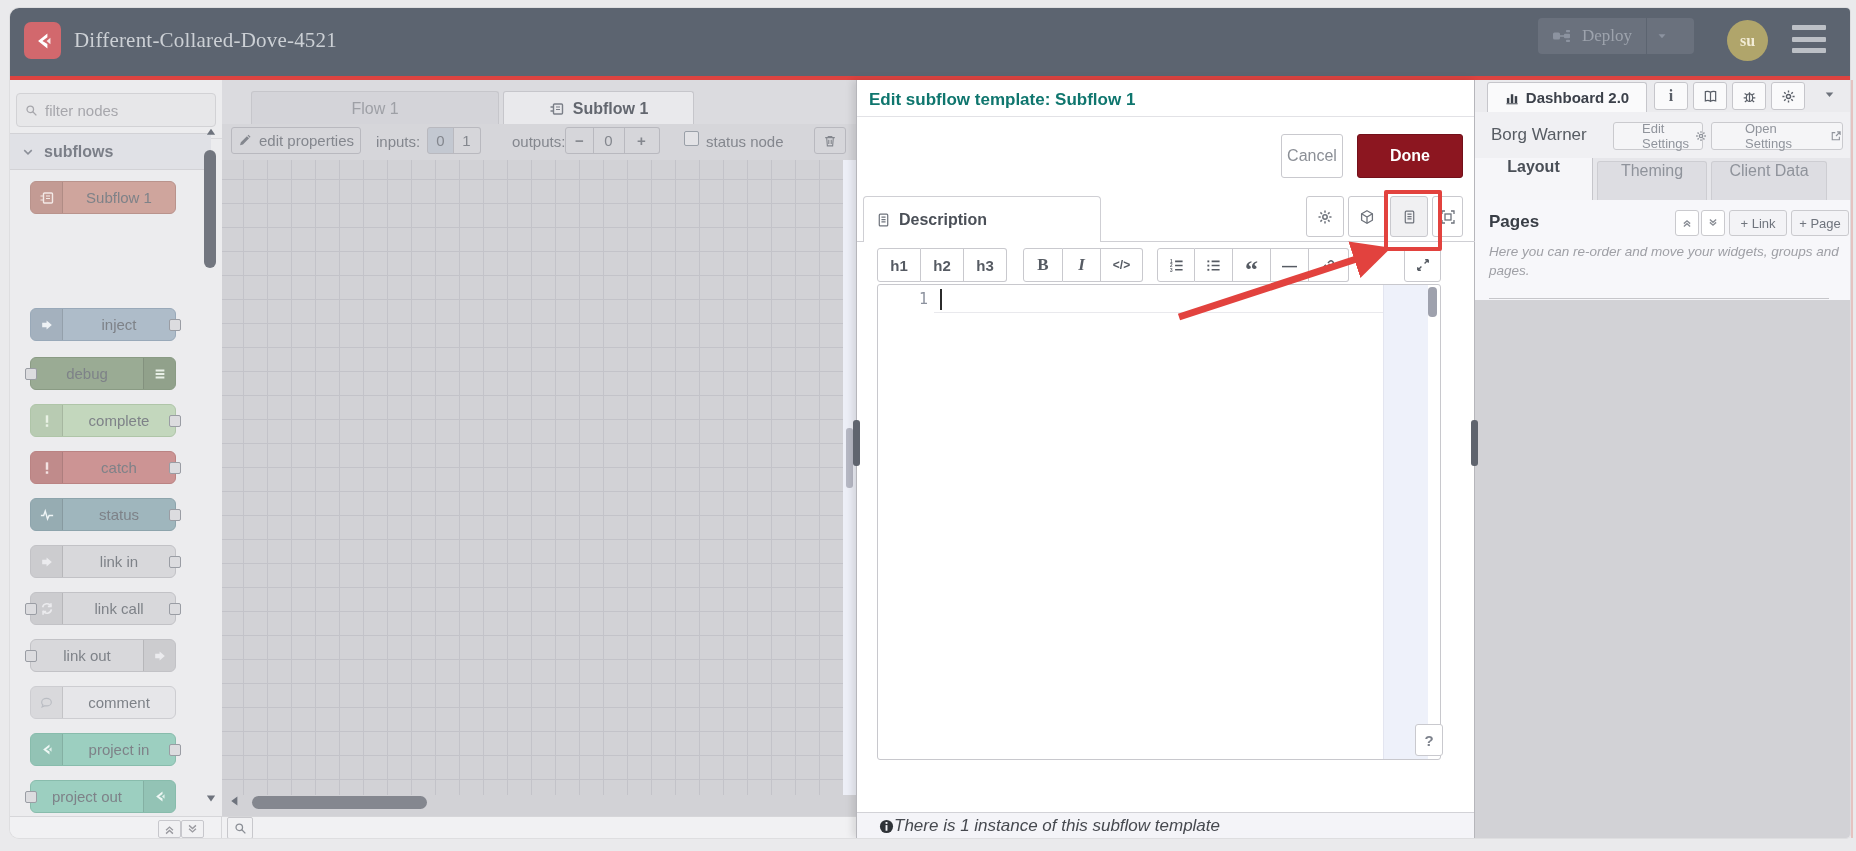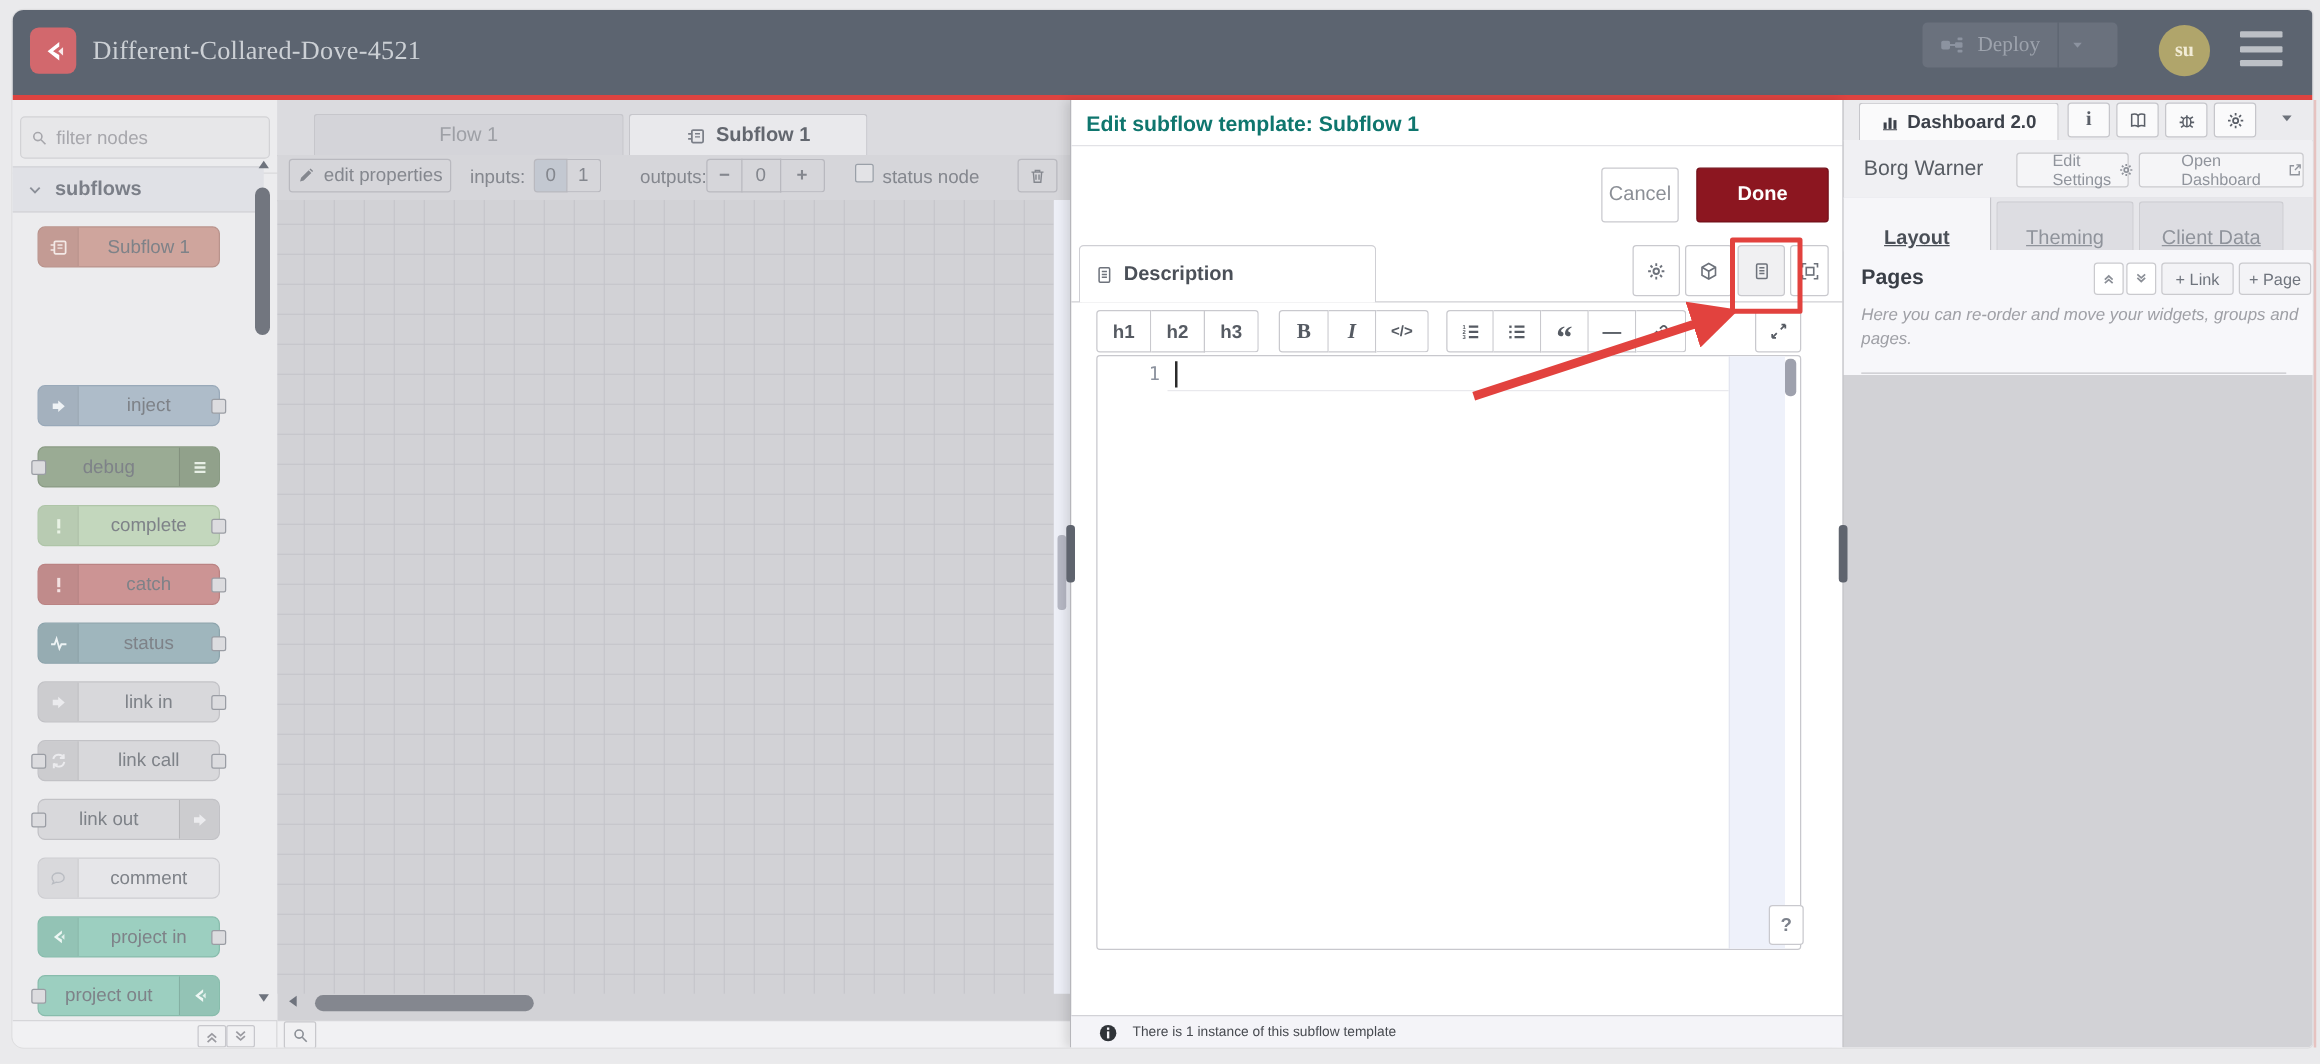--- a/index.html
+++ b/index.html
@@ -77,34 +77,34 @@
   #md-expand{position:absolute;left:547px;top:168px;width:37px;height:34px;background:#fff;border:1px solid #c9c9ce;border-radius:3px;display:flex;align-items:center;justify-content:center;color:#565b63;box-sizing:border-box;}
   #editor{position:absolute;left:20px;top:204px;width:564px;height:476px;background:#fff;border:1px solid #c8c8cd;border-radius:3px;box-sizing:border-box;}
   #ed-lineno{position:absolute;left:0;top:5px;width:50px;text-align:right;font-family:"DejaVu Sans Mono",monospace;font-size:15px;color:#8c929e;}
   #ed-cursor{position:absolute;left:62px;top:4px;width:2px;height:21px;background:#2b2b2b;}
   #ed-curline{position:absolute;left:56px;top:0;width:449px;height:27px;border-bottom:1px solid #e9e9ed;}
   #ed-minimap{position:absolute;left:505px;top:0;width:44px;height:474px;background:#eef1fa;border-left:1px solid #e3e5f0;}
   #ed-vthumb{position:absolute;left:550px;top:2px;width:9px;height:30px;background:#9ea1ad;border-radius:4px;}
   #help-btn{position:absolute;left:558px;top:644px;width:28px;height:32px;background:#fff;border:1px solid #c9c9ce;border-radius:3px;display:flex;align-items:center;justify-content:center;color:#7d828c;font-size:15px;font-weight:bold;box-sizing:border-box;}
   #tray-footer{position:absolute;left:0;top:732px;width:618px;height:26px;background:#f4f4f8;border-top:1px solid #d2d2d7;display:flex;align-items:center;}
   #tray-footer .info{margin-left:22px;display:flex;color:#2f3338;}
-  #tray-footer .ftxt{margin-left:12px;font-size:11px;color:#46494f;}
+  #tray-footer .ftxt{margin-left:0;font-size:17px;font-style:italic;color:#46494f;}
   .grippy{position:absolute;left:-4px;width:7px;height:46px;background:#5f646e;border-radius:3px;z-index:7;}
   
   #sidebar{position:absolute;left:1464px;top:72px;width:376px;height:758px;background:#f4f4f7;border-left:1px solid #b6b6bb;}
   #sb-tabrow{position:absolute;left:0;top:0;width:376px;height:32px;background:#ebebee;border-bottom:1px solid #c6c6cb;}
   #dash-tab{position:absolute;left:12px;top:2px;width:160px;height:30px;background:#fafafb;border:1px solid #c6c6cb;border-bottom:none;border-radius:3px 3px 0 0;display:flex;align-items:center;justify-content:center;color:#3c414a;box-sizing:border-box;z-index:2;}
   #dash-tab .dlbl{font-size:15px;font-weight:bold;margin-left:6px;}
   .sb-ibtn{position:absolute;top:2px;width:34px;height:28px;background:#fafafb;border:1px solid #c6c6cb;border-radius:3px;display:flex;align-items:center;justify-content:center;color:#5a5f68;box-sizing:border-box;}
   #sb-caret{position:absolute;left:348px;top:9px;color:#6d727b;}
   #borg-row{position:absolute;left:0;top:32px;width:376px;height:46px;background:#f0f0f3;border-bottom:1px solid #dadade;}
   #borg-name{position:absolute;left:16px;top:13px;font-size:17px;color:#575c63;}
   .sb-btn{position:absolute;top:10px;height:28px;background:#f5f5f7;border:1px solid #cacace;border-radius:3px;display:flex;align-items:center;justify-content:center;font-size:13px;color:#90949c;box-sizing:border-box;gap:6px;padding-left:33px;}
   #sb-tabs{position:absolute;left:0;top:78px;width:376px;height:42px;background:#e6e6ea;border-bottom:1px solid #c6c6cb;}
-  .sbtab{position:absolute;display:flex;align-items:flex-end;justify-content:center;font-size:16px;box-sizing:border-box;text-decoration:underline;}
+  .sbtab{position:absolute;display:flex;align-items:flex-start;justify-content:center;font-size:16px;box-sizing:border-box;}
   #sbtab-layout{left:0;top:0;width:118px;height:42px;background:#f6f6f9;border-right:1px solid #c6c6cb;color:#4a4f57;font-weight:bold;z-index:2;}
   #sbtab-theming{left:122px;top:3px;width:110px;height:39px;background:#dddde2;border:1px solid #cdcdd2;border-bottom:none;border-radius:3px 3px 0 0;color:#8f939b;}
   #sbtab-client{left:236px;top:3px;width:116px;height:39px;background:#dddde2;border:1px solid #cdcdd2;border-bottom:none;border-radius:3px 3px 0 0;color:#8f939b;}
   #pages-panel{position:absolute;left:0;top:120px;width:376px;height:100px;background:#f7f7fa;}
   #pages-title{position:absolute;left:14px;top:12px;font-size:17px;font-weight:bold;color:#393e46;}
   .pg-btn{position:absolute;top:10px;height:26px;background:#fff;border:1px solid #cacace;border-radius:3px;display:flex;align-items:center;justify-content:center;color:#8b8f97;box-sizing:border-box;}
   .pg-btn.txt{font-size:13px;color:#6f747d;background:#f3f3f6;}
   #pages-help{position:absolute;left:14px;top:42px;width:350px;font-size:13.5px;font-style:italic;color:#9fa0a6;line-height:19px;}
   #pages-div{position:absolute;left:14px;top:98px;width:340px;height:1px;background:#c6c6ca;}
   #sb-dim{position:absolute;left:0;top:220px;width:376px;height:538px;background:#d2d2d6;}
@@ -597,21 +597,21 @@
       <div class="sb-btn" style="left:138px;width:90px;">
         <span>Edit Settings</span>
         <span>
           <svg width="12" height="12" viewBox="0 0 16 16" fill="none" stroke="currentColor" stroke-width="1.8">
               <circle cx="8" cy="8" r="2.2"></circle>
               <path d="M8 1.5v2.2 M8 12.3v2.2 M1.5 8h2.2 M12.3 8h2.2 M3.4 3.4l1.6 1.6 M11 11l1.6 1.6 M12.6 3.4 11 5 M5 11l-1.6 1.6"></path>
             </svg>
         </span>
       </div>
       <div class="sb-btn" style="left:236px;width:132px;">
-        <span>Open Dashboard</span>
+        <span>Open Settings</span>
         <span>
           <svg width="12" height="12" viewBox="0 0 16 16" fill="none" stroke="currentColor" stroke-width="1.5">
               <path d="M7 3.5 H3 v9.5 h9.5 V9"></path>
               <path d="M9.5 2.5 h4 v4 M13.5 2.5 L8 8"></path>
             </svg>
         </span>
       </div>
     </div>
 
     <div id="sb-tabs">

